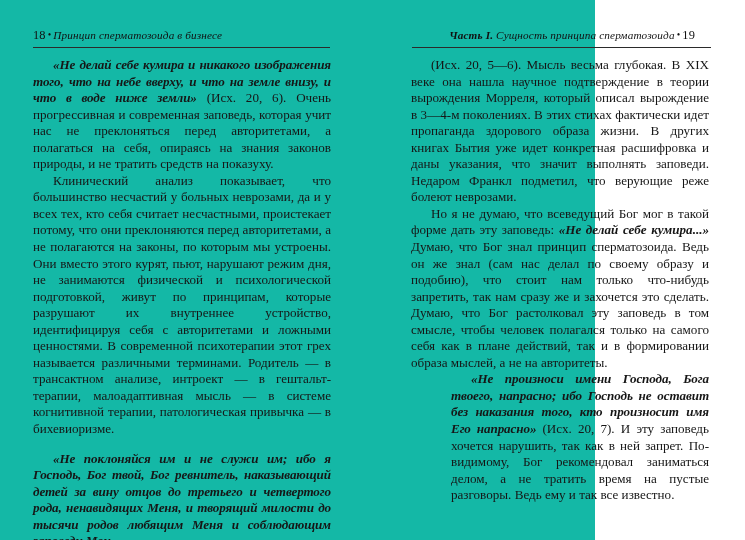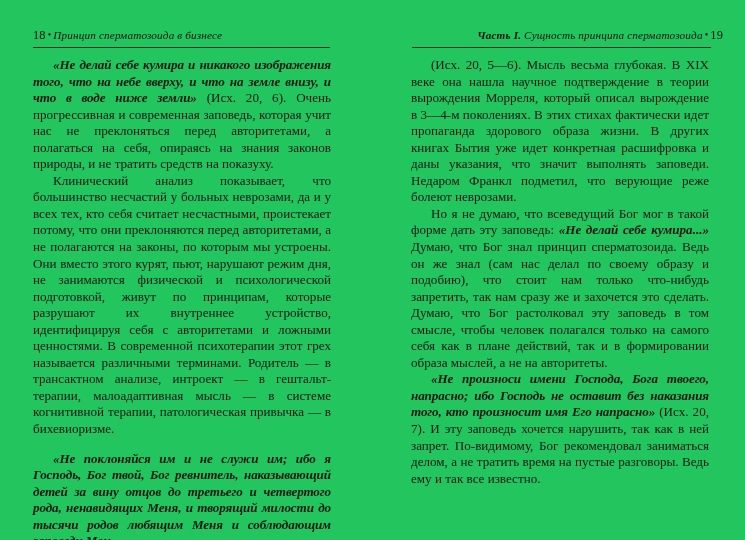--- a/index.html
+++ b/index.html
@@ -11,23 +11,23 @@
   body {
     width: 745px;
     height: 540px;
     overflow: hidden;
     font-family: "Liberation Serif", "DejaVu Serif", serif;
     color: #1a1a1a;
   }
 
   #spread {
     position: relative;
-    width: 745px;
+    width: 595px;
     height: 540px;
-    background: #22c55e;
+    background: #14b8a6;
   }
 
   .page {
     position: absolute;
     top: 0;
     height: 540px;
     box-sizing: border-box;
   }
 
   .page-left  { left: 0px;   width: 372px; }
@@ -38,21 +38,21 @@
     position: absolute;
     top: 28px;
     height: 20px;
     font-size: 11.2px;
     line-height: 14px;
     letter-spacing: 0.15px;
     white-space: nowrap;
     color: #111;
   }
   .page-left  .runhead { left: 33px; }
-  .page-right .runhead { right: 22px; text-align: right; }
+  .page-right .runhead { right: 50px; text-align: right; }
 
   .runhead .folio {
     font-style: normal;
     font-weight: normal;
     font-size: 12.4px;
   }
   .runhead .bullet {
     font-style: normal;
     font-weight: normal;
     padding: 0 2px;
@@ -99,20 +99,21 @@
 
   
   .column p.quote-block {
     margin-top: 13px;
     font-weight: bold;
     font-style: italic;
     letter-spacing: -0.1px;
   }
   .column p.after-quote {
     margin-top: 0;
+    margin-left: 40px;
   }
 
   .q {
     font-weight: bold;
     font-style: italic;
     letter-spacing: -0.1px;
   }
   .qi {
     font-style: italic;
     font-weight: bold;

